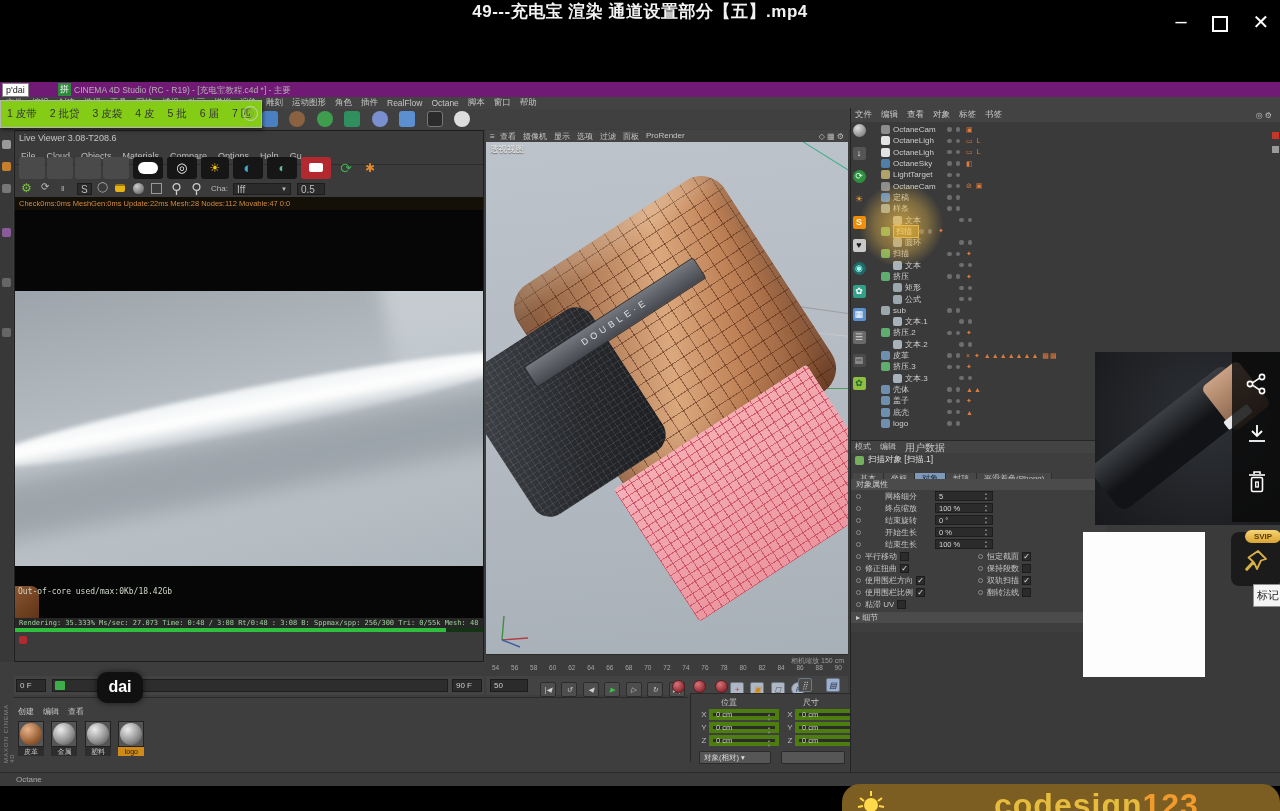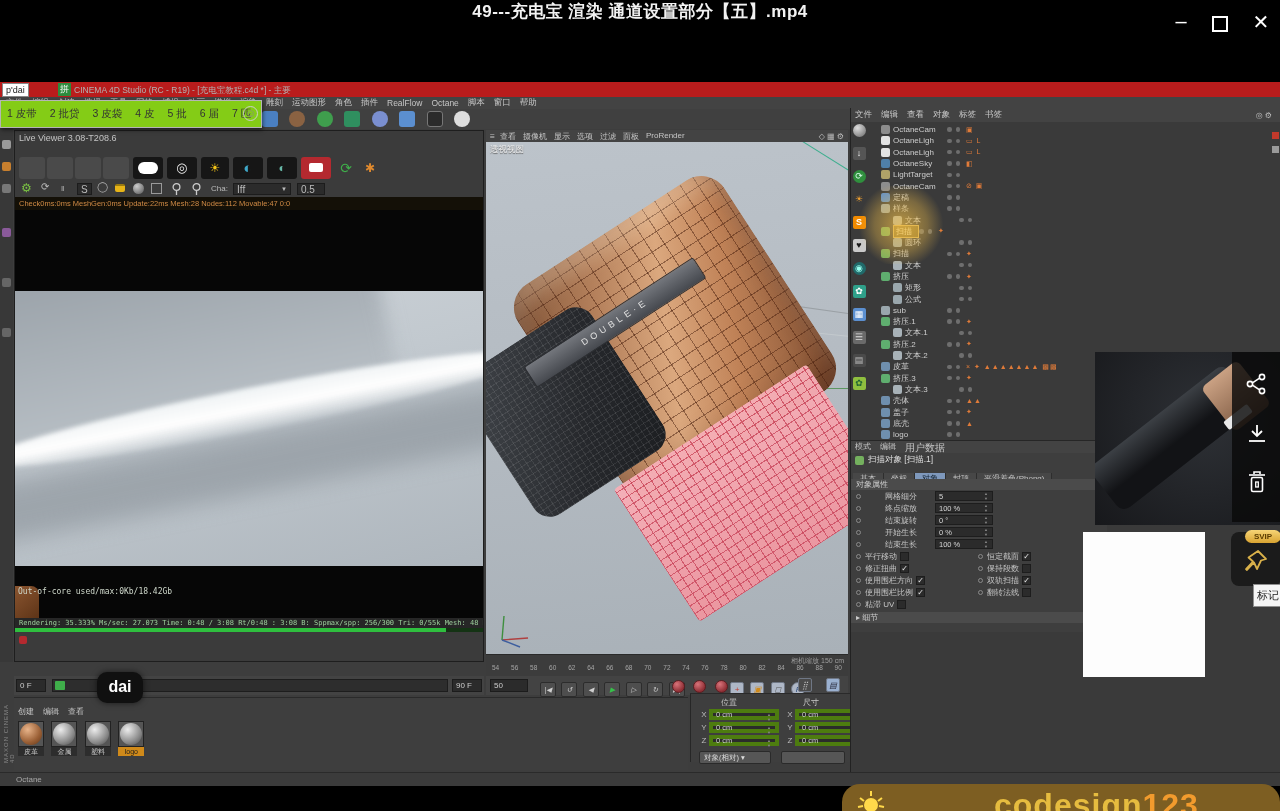--- a/index.html
+++ b/index.html
@@ -131,21 +131,21 @@
 
 <div id="app">
 
   <div class="abs win-title">49---充电宝 渲染 通道设置部分【五】.mp4</div>
   <div class="abs win-btn" style="left:1166px;top:10px;width:30px;">–</div>
   <div class="abs max-box" style="left:1212px;top:16px;"></div>
   <div class="abs win-btn" style="left:1246px;top:10px;width:30px;">✕</div>
 
   <div class="abs panel" style="left:0;top:82px;width:1280px;height:704px;">
 
-    <div class="abs" style="left:0;top:0;width:1280px;height:15px;background:#b91c1c;">
+    <div class="abs" style="left:0;top:0;width:1280px;height:15px;background:#701a75;">
       <span class="abs" style="left:74px;top:3px;font-size:8.5px;color:#b2b2b2;">CINEMA 4D Studio (RC - R19) - [充电宝教程.c4d *] - 主要</span>
     </div>
 
     <div class="abs bar" style="left:0;top:15px;width:1280px;height:12px;padding-left:6px;display:flex;align-items:center;">
 
     <span class="mi">文件</span>
         <span class="mi">编辑</span>
         <span class="mi">创建</span>
         <span class="mi">选择</span>
         <span class="mi">工具</span>
@@ -197,20 +197,23 @@
       <i class="abs" style="left:2px;top:12px;width:9px;height:9px;background:#9a9a9a;border-radius:2px;"></i>
       <i class="abs" style="left:2px;top:34px;width:9px;height:9px;background:#c77f2e;border-radius:2px;"></i>
       <i class="abs" style="left:2px;top:56px;width:9px;height:9px;background:#777;border-radius:2px;"></i>
       <i class="abs" style="left:2px;top:100px;width:9px;height:9px;background:#8a5a9a;border-radius:2px;"></i>
       <i class="abs" style="left:2px;top:150px;width:9px;height:9px;background:#666;border-radius:2px;"></i>
       <i class="abs" style="left:2px;top:200px;width:9px;height:9px;background:#666;border-radius:2px;"></i>
     </div>
 
     <div class="abs lv" style="left:14px;top:48px;width:470px;height:532px;">
       <div class="lv-title">Live Viewer 3.08-T208.6</div>
+      <div class="lv-menu" style="padding:0 0 1px 6px;border-bottom:1px solid #2c2c2c;">
+        
+      <span>File</span><span>Cloud</span><span>Objects</span><span>Materials</span><span>Compare</span><span>Options</span><span>Help</span><span>Gu</span></div>
 
       <div class="abs" style="left:0;top:26px;width:470px;height:23px;">
         <span class="lvbtn" style="left:4px;width:26px;"><i class="sphere"></i></span>
         <span class="lvbtn" style="left:32px;width:26px;"><i class="sphere" style="background:radial-gradient(circle at 35% 30%, #ddd, #777 55%, #333);"></i></span>
         <span class="lvbtn" style="left:60px;width:26px;"><i class="sphere" style="background:radial-gradient(circle at 35% 30%, #fff, #aaa 55%, #555);"></i></span>
         <span class="lvbtn" style="left:88px;width:26px;"><i class="sphere" style="background:radial-gradient(circle at 30% 30%, #cfd8dd, #5a6a72 60%, #222);"></i></span>
         <span class="lvbtn" style="left:118px;width:30px;background:#161616;">
             <i style="display:block;width:20px;height:12px;margin:5px auto;background:#fff;border-radius:6px;"></i>
           </span>
         <span class="lvbtn" style="left:152px;width:30px;background:#161616;color:#eee;text-align:center;line-height:22px;font-size:13px;">◎</span>
@@ -688,30 +691,20 @@
             <span class="tind"></span>
             <span class="ticon icon-spline"></span>
             <span class="tname">sub</span>
             <span class="tdots">
               <i></i>
               <i></i>
             </span>
             <span class="ttags"></span>
           </div>
 
-          <div class="trow">
-            <span class="tind"></span>
-            <span class="ticon icon-extrude"></span>
-            <span class="tname">挤压.1</span>
-            <span class="tdots">
-              <i></i>
-              <i></i>
-            </span>
-            <span class="ttags">✦</span>
-          </div>
 
           <div class="trow">
             <span class="tind d1"></span>
             <span class="ticon icon-text"></span>
             <span class="tname">文本.1</span>
             <span class="tdots">
               <i></i>
               <i></i>
             </span>
             <span class="ttags"></span>

